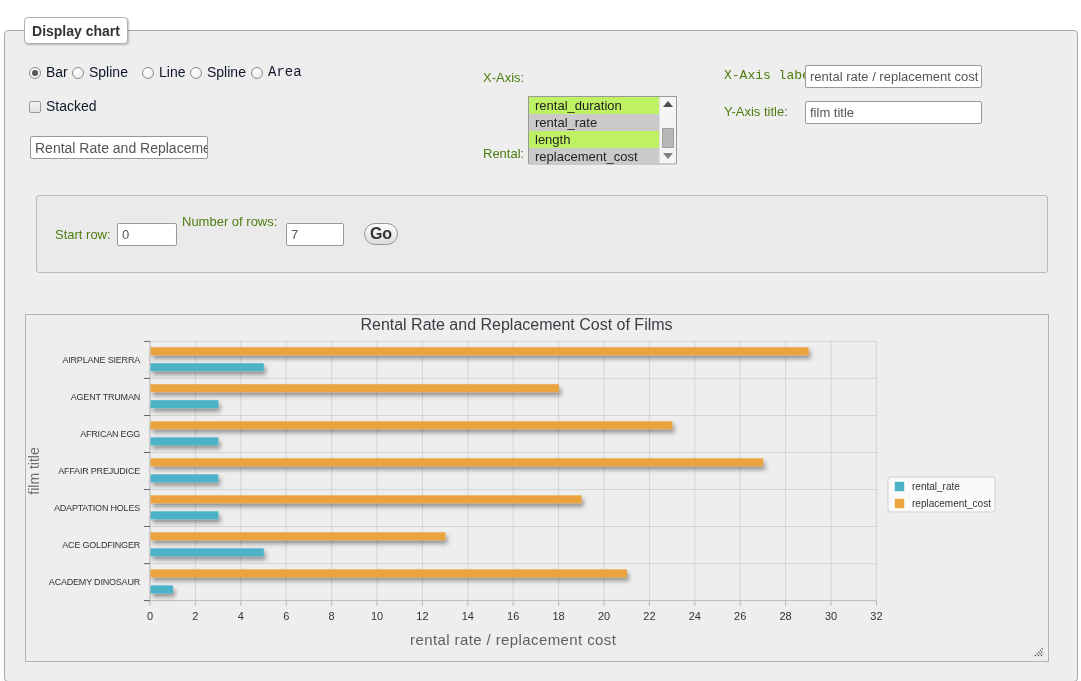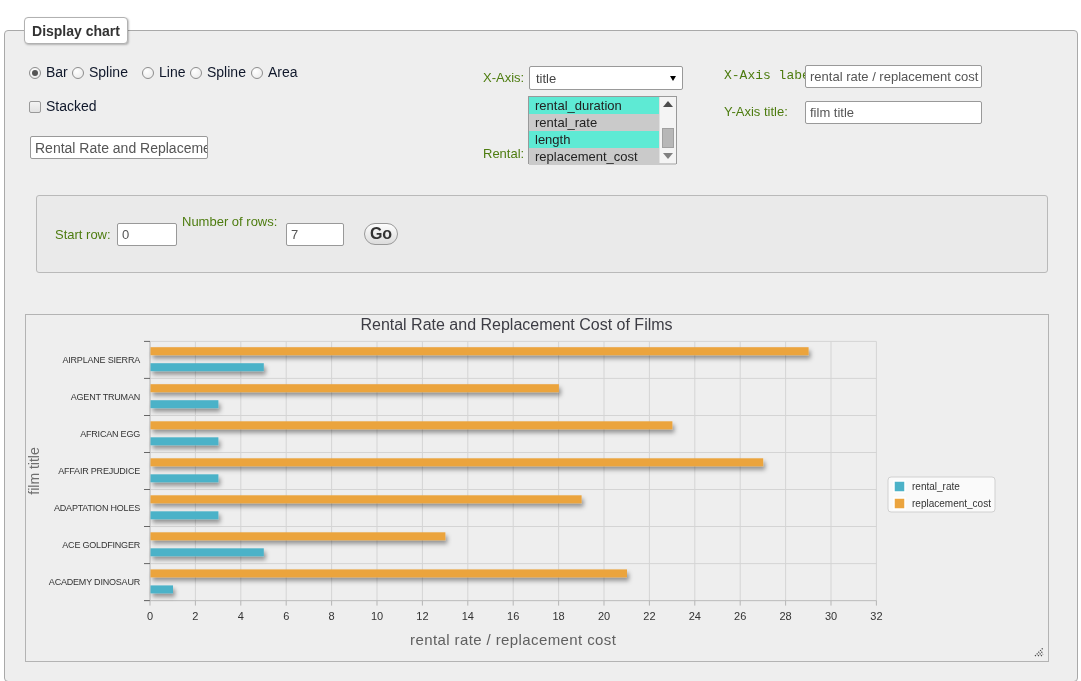--- a/index.html
+++ b/index.html
@@ -17,50 +17,49 @@
 .tinput{background:#fff;border:1px solid #999;border-radius:2px;font-size:13px;color:#555;
   display:flex;align-items:center;padding:0 4px;white-space:nowrap;overflow:hidden;}
 #chartbox{left:25px;top:304px;width:1024px;height:348px;background:#eee;border:1px solid #b3b3b3;}
 #panel{left:36px;top:185px;width:1012px;height:78px;background:#eaeaea;border:1px solid #b9b9b9;border-radius:3px;}
 #gobtn{left:364px;top:213px;width:34px;height:22px;border:1px solid #999;border-radius:11px;
   background:linear-gradient(#fdfdfd,#dcdcdc);font-size:16px;color:#333;
   display:flex;align-items:center;justify-content:center;font-weight:bold;}
 #xselect{left:529px;top:56px;width:154px;height:24px;background:#fff;border:1px solid #999;border-radius:2px;
   font-size:13px;color:#444;display:flex;align-items:center;padding:0 6px;}
 #xselect .arr{margin-left:auto;margin-right:0;width:0;height:0;border-left:3.5px solid transparent;border-right:3.5px solid transparent;border-top:5.5px solid #000;}
-#mlist{left:528px;top:86px;width:149px;height:68px;background:#5eead4;border:1px solid #999;}
+#mlist{left:528px;top:86px;width:149px;height:68px;background:#bef264;border:1px solid #999;}
 .mitem{height:17px;font-size:13px;color:#222;padding:0 0 0 6px;line-height:17px;white-space:nowrap;}
 .mitem.sel{background:#cacaca;}
 #sbar{position:absolute;right:0;top:0;width:17px;height:66px;background:#f4f4f4;border-left:1px solid #e0e0e0;}
 .sarr{position:absolute;left:3px;width:0;height:0;border-left:5.5px solid transparent;border-right:5.5px solid transparent;}
 #sthumb{position:absolute;left:2px;top:31px;width:12px;height:20px;background:#b7b7b7;border:1px solid #a0a0a0;}
 </style></head>
 <body>
 <div id="page">
 <div class="abs" id="fieldset"></div>
 <div class="abs" id="legendbox">Display chart</div>
 
 <div class="abs" style="left:29px;top:55px;"><span class="radio on"></span></div>
 <div class="abs rlbl" style="left:46px;top:54px;">Bar</div>
 <div class="abs" style="left:72px;top:55px;"><span class="radio"></span></div>
 <div class="abs rlbl" style="left:89px;top:54px;">Spline</div>
 <div class="abs" style="left:142px;top:55px;"><span class="radio"></span></div>
 <div class="abs rlbl" style="left:159px;top:54px;">Line</div>
 <div class="abs" style="left:190px;top:55px;"><span class="radio"></span></div>
 <div class="abs rlbl" style="left:207px;top:54px;">Spline</div>
 <div class="abs" style="left:251px;top:55px;"><span class="radio"></span></div>
-<div class="abs rlbl" style="left:268px;top:54px;">Area</div>
+<div class="abs rlbl" style="left:268px;top:54px;font-family:Liberation Mono, monospace;">Area</div>
 
 <div class="abs" style="left:29px;top:89px;"><span class="checkbox"></span></div>
 <div class="abs rlbl" style="left:46px;top:88px;">Stacked</div>
 
 <div class="abs tinput" style="left:30px;top:126px;width:178px;height:23px;font-size:14px;">Rental Rate and Replacement Cost of Films</div>
 
 <div class="abs lbl" style="left:483px;top:60px;">X-Axis:</div>
-<div class="abs" id="xselect">title<span class="arr"></span></div>
 <div class="abs lbl" style="left:483px;top:136px;">Rental:</div>
 <div class="abs" id="mlist">
   <div class="mitem">rental_duration</div>
   <div class="mitem sel">rental_rate</div>
   <div class="mitem">length</div>
   <div class="mitem sel">replacement_cost</div>
   <div id="sbar">
     <span class="sarr" style="top:4px;border-bottom:6px solid #4d4d4d;"></span>
     <span class="sarr" style="bottom:4px;border-top:6px solid #808080;"></span>
     <span id="sthumb"></span>

